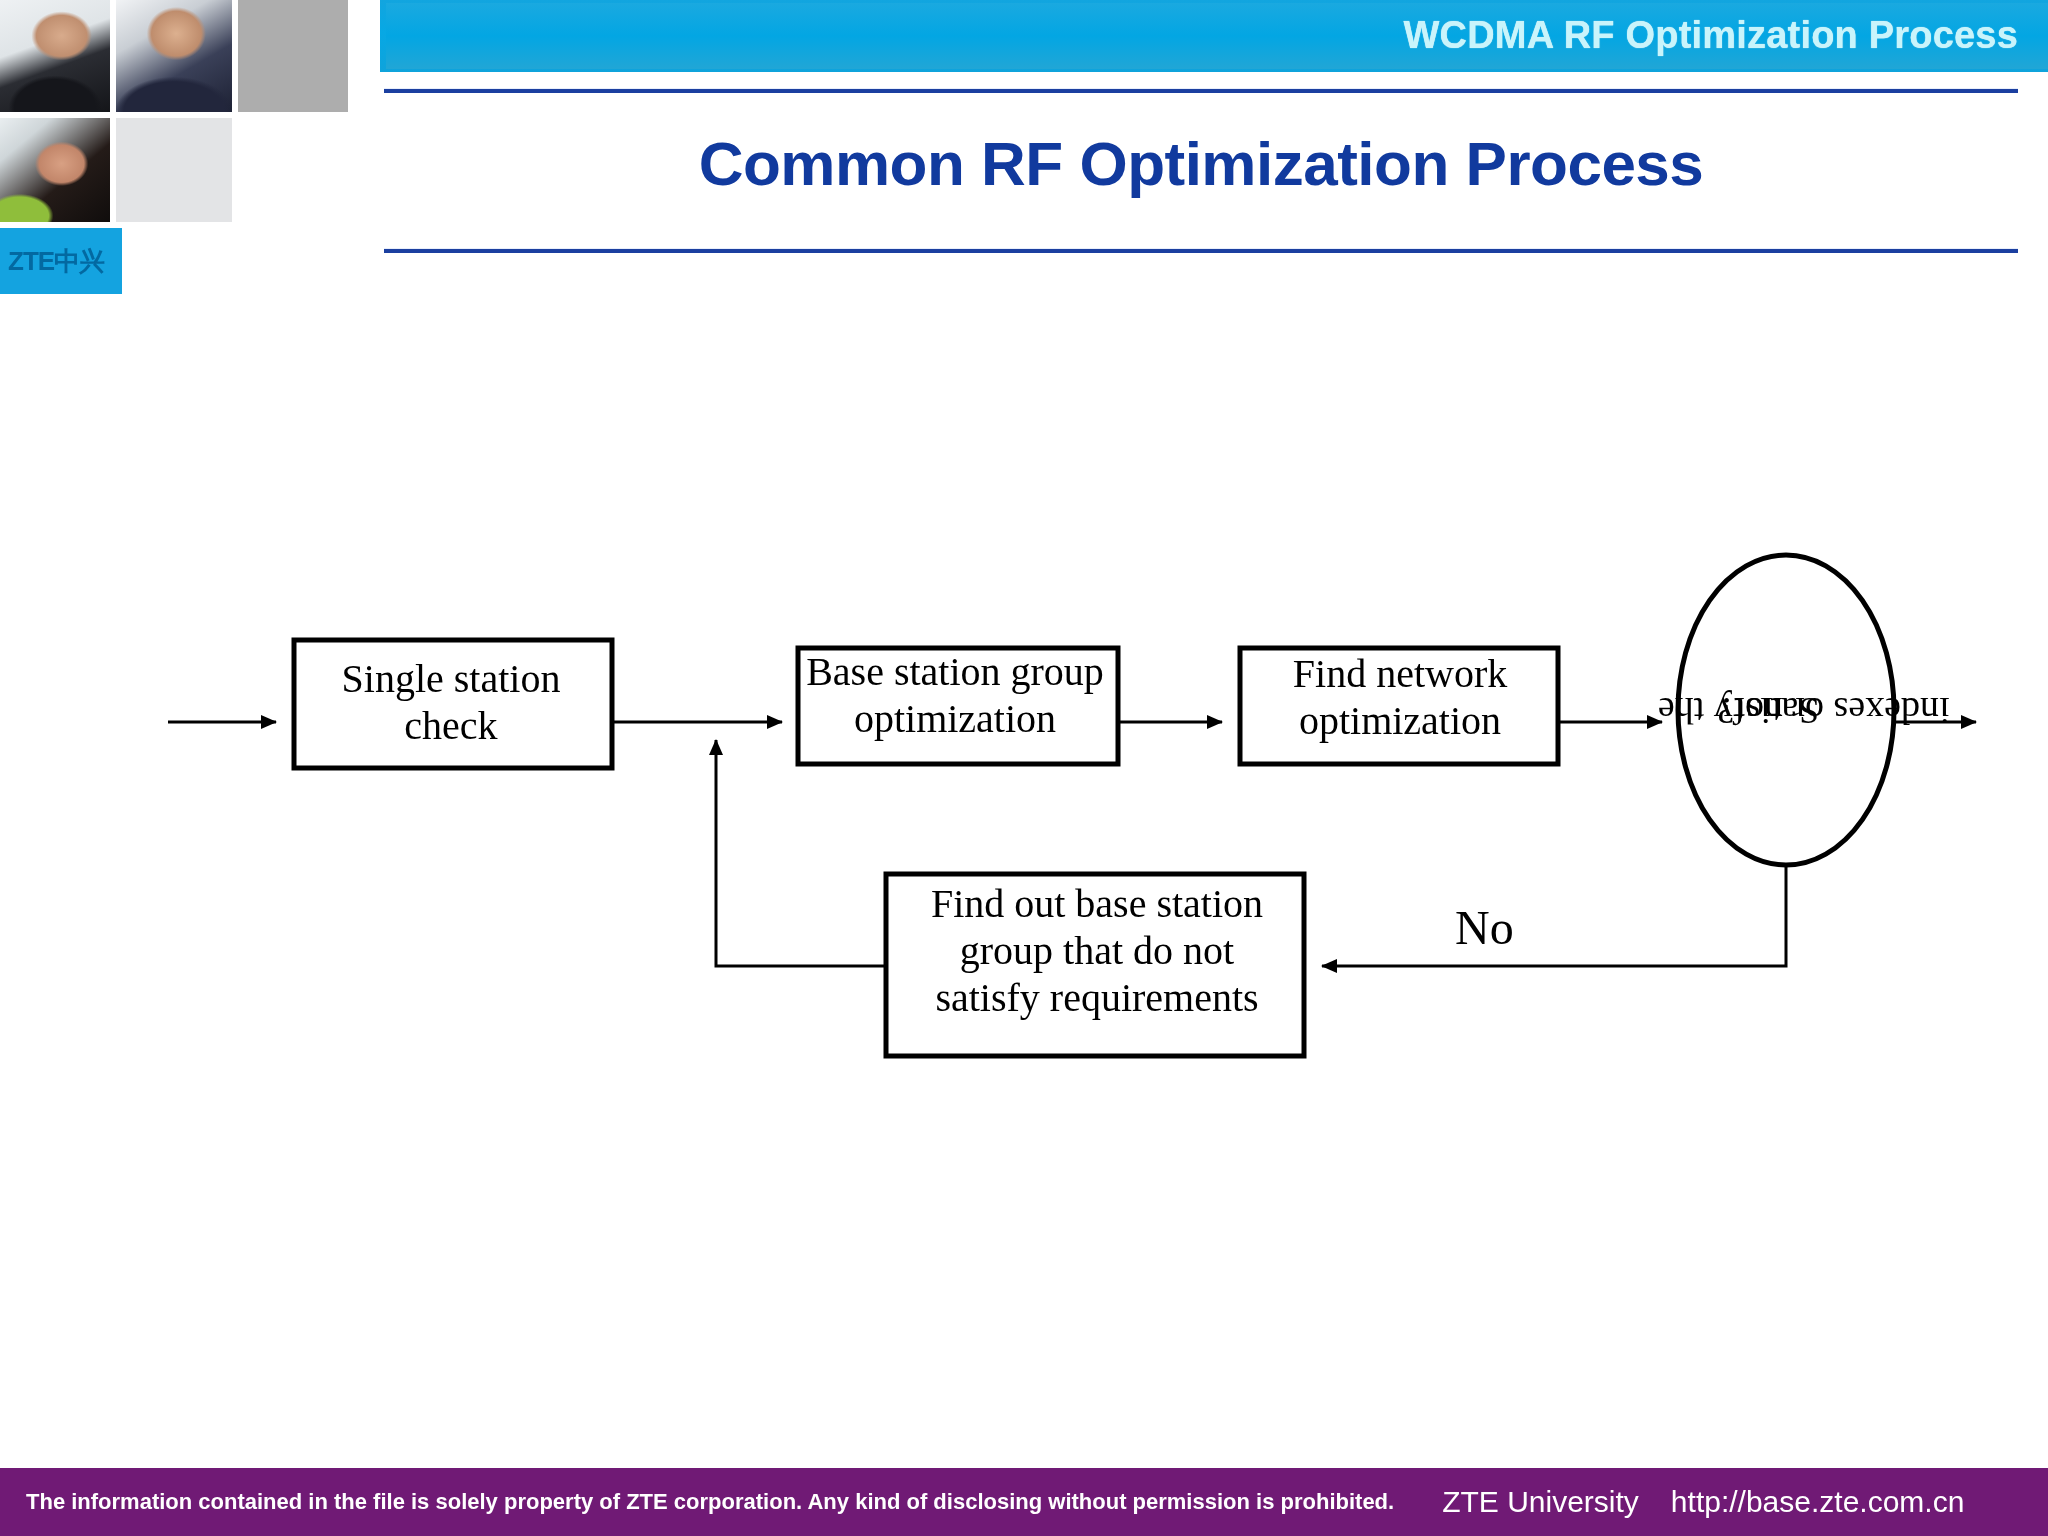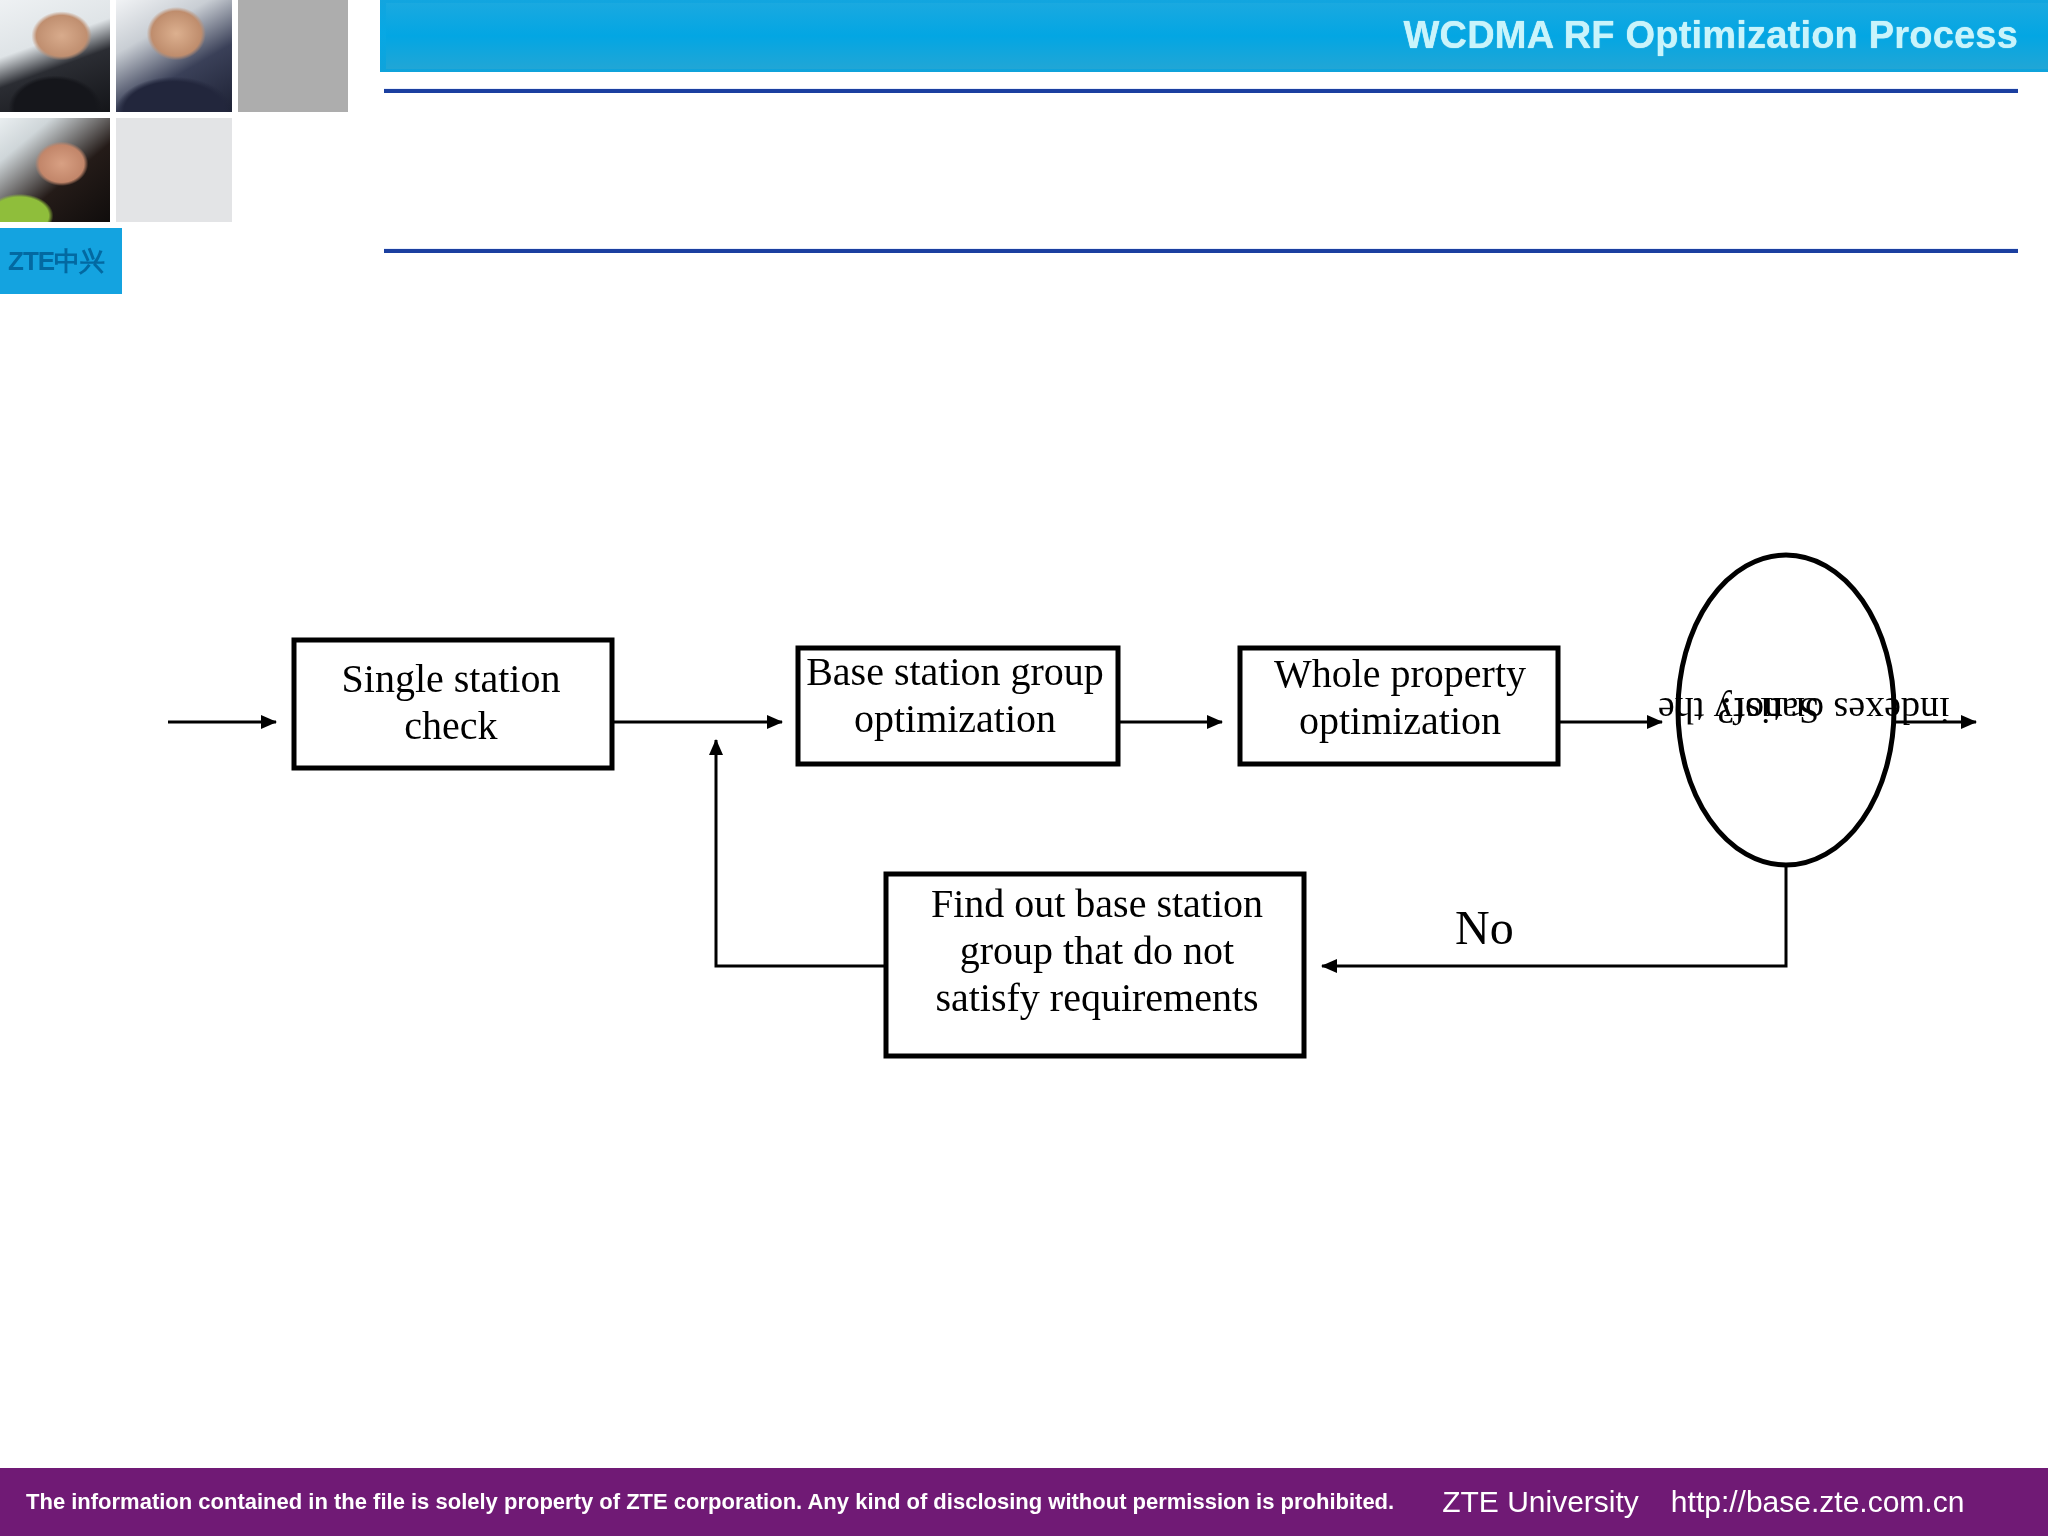--- a/index.html
+++ b/index.html
@@ -135,20 +135,21 @@
     <div class="tile ph4"></div>
     <div class="tile ph5"></div>
     <div class="tile ph-logo"></div>
   </div>
   <div class="logo-text">ZTE中兴</div>
 
   <div class="header-bar"></div>
   <div class="header-bar-inner"></div>
   <div class="header-title">WCDMA RF Optimization Process</div>
   <div class="rule rule-top"></div>
+  <div class="slide-title">Common RF Optimization Process</div>
   <div class="rule rule-bottom"></div>
 
   <div class="chart">
     <svg width="2048" height="1536" viewBox="0 0 2048 1536">
       <defs>
         <marker id="ar" markerWidth="16" markerHeight="14" refX="15" refY="7" orient="auto" markerUnits="userSpaceOnUse">
           <path d="M0,0 L16,7 L0,14 z" fill="#000"></path>
         </marker>
       </defs>
 
@@ -174,21 +175,21 @@
       <div>Single station</div>
       <div>check</div>
     </div>
 
     <div class="node-text nt-basegrp">
       <div>Base station group</div>
       <div>optimization</div>
     </div>
 
     <div class="node-text nt-whole">
-      <div>Whole property</div>
+      <div>Find network</div>
       <div>optimization</div>
     </div>
 
     <div class="ellipse-text">
       <span><span>indexes or not?</span><br><span>Satisfy the</span></span>
     </div>
 
     <div class="node-text nt-find">
       <div>Find out base station</div>
       <div>group that do not</div>

